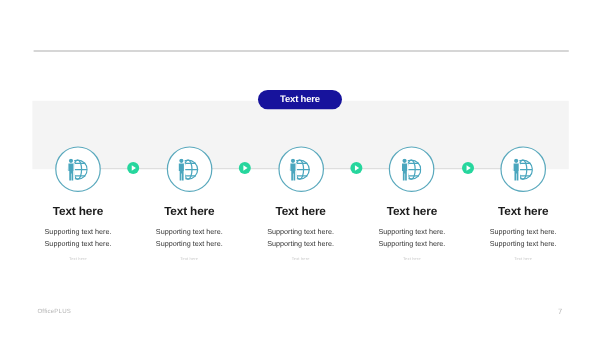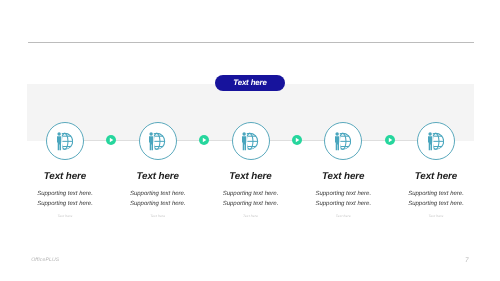--- a/index.html
+++ b/index.html
@@ -5,21 +5,21 @@
 <style>
   html,body{margin:0;padding:0;}
   body{
     width:500px;height:281px;background:#ffffff;overflow:hidden;
     font-family:"Liberation Sans", sans-serif;
     -webkit-font-smoothing:antialiased;
     -moz-osx-font-smoothing:grayscale;
     text-rendering:geometricPrecision;
     font-kerning:normal;
   }
-  .slide{position:relative;width:500px;height:241px;background:#fff;transform:translateZ(0);font-style:italic;}
+  .slide{position:relative;width:500px;height:241px;background:#fff;transform:translateZ(0);}
 
   .top-rule{position:absolute;left:28px;top:42px;width:446px;height:1px;background:#bcbcbc;}
 
   .band{position:absolute;left:27px;top:84px;width:447px;height:57px;background:#f4f4f4;}
 
   .badge{
     position:absolute;left:215px;top:75px;width:70px;height:16px;
     background:#17139c;border-radius:8px;
     display:flex;align-items:center;justify-content:center;
   }

